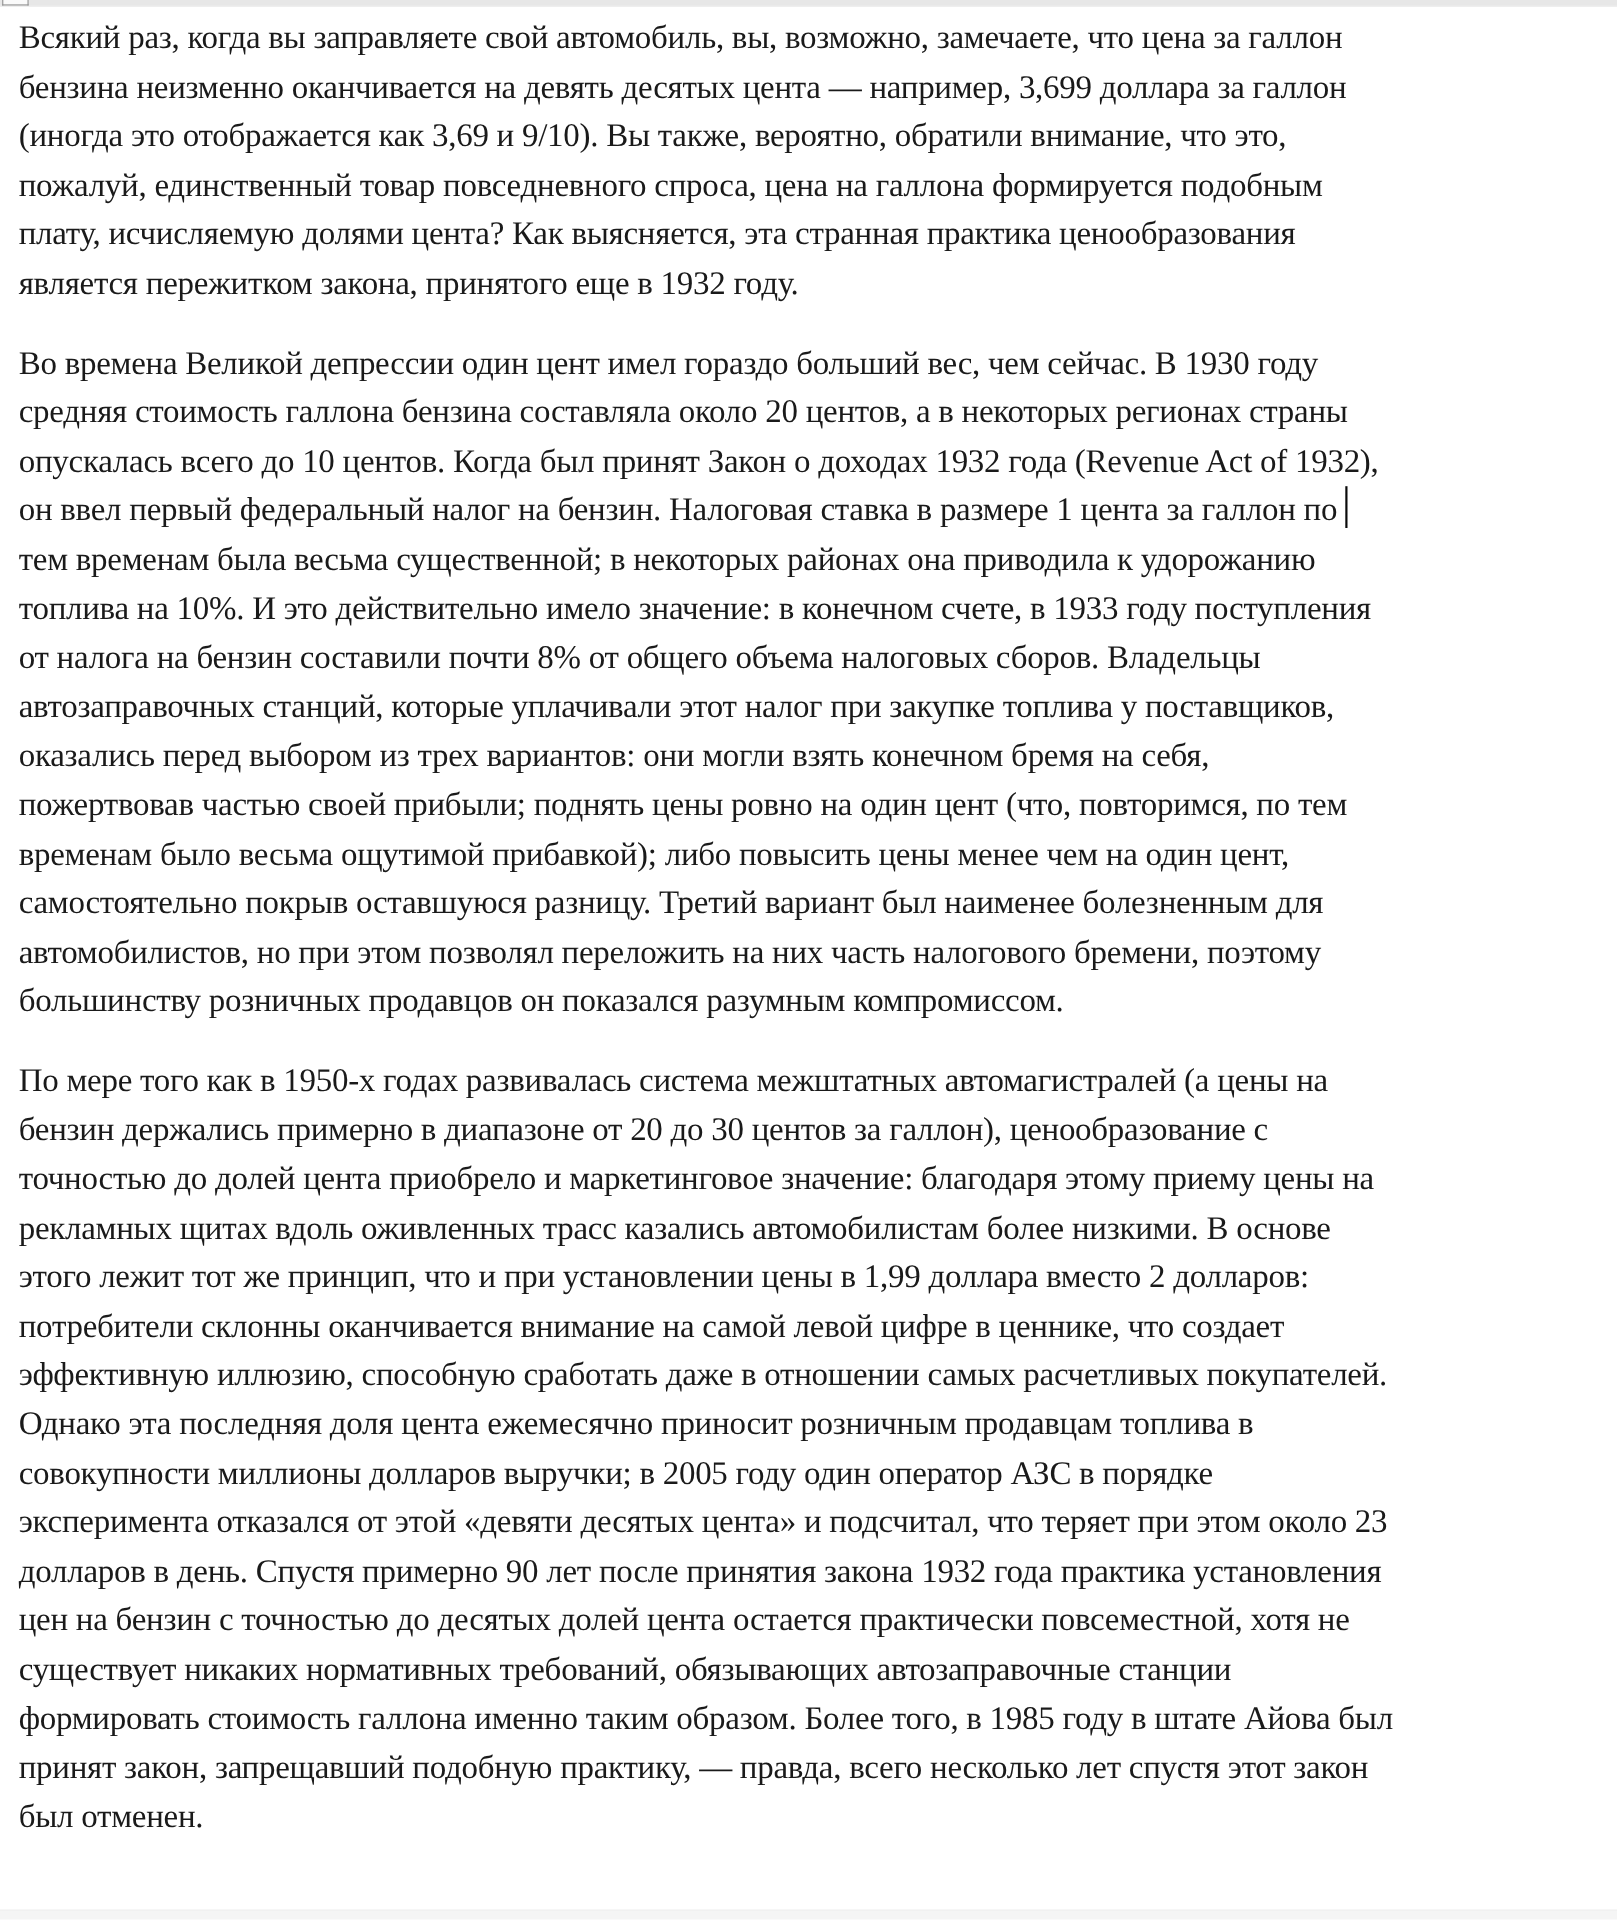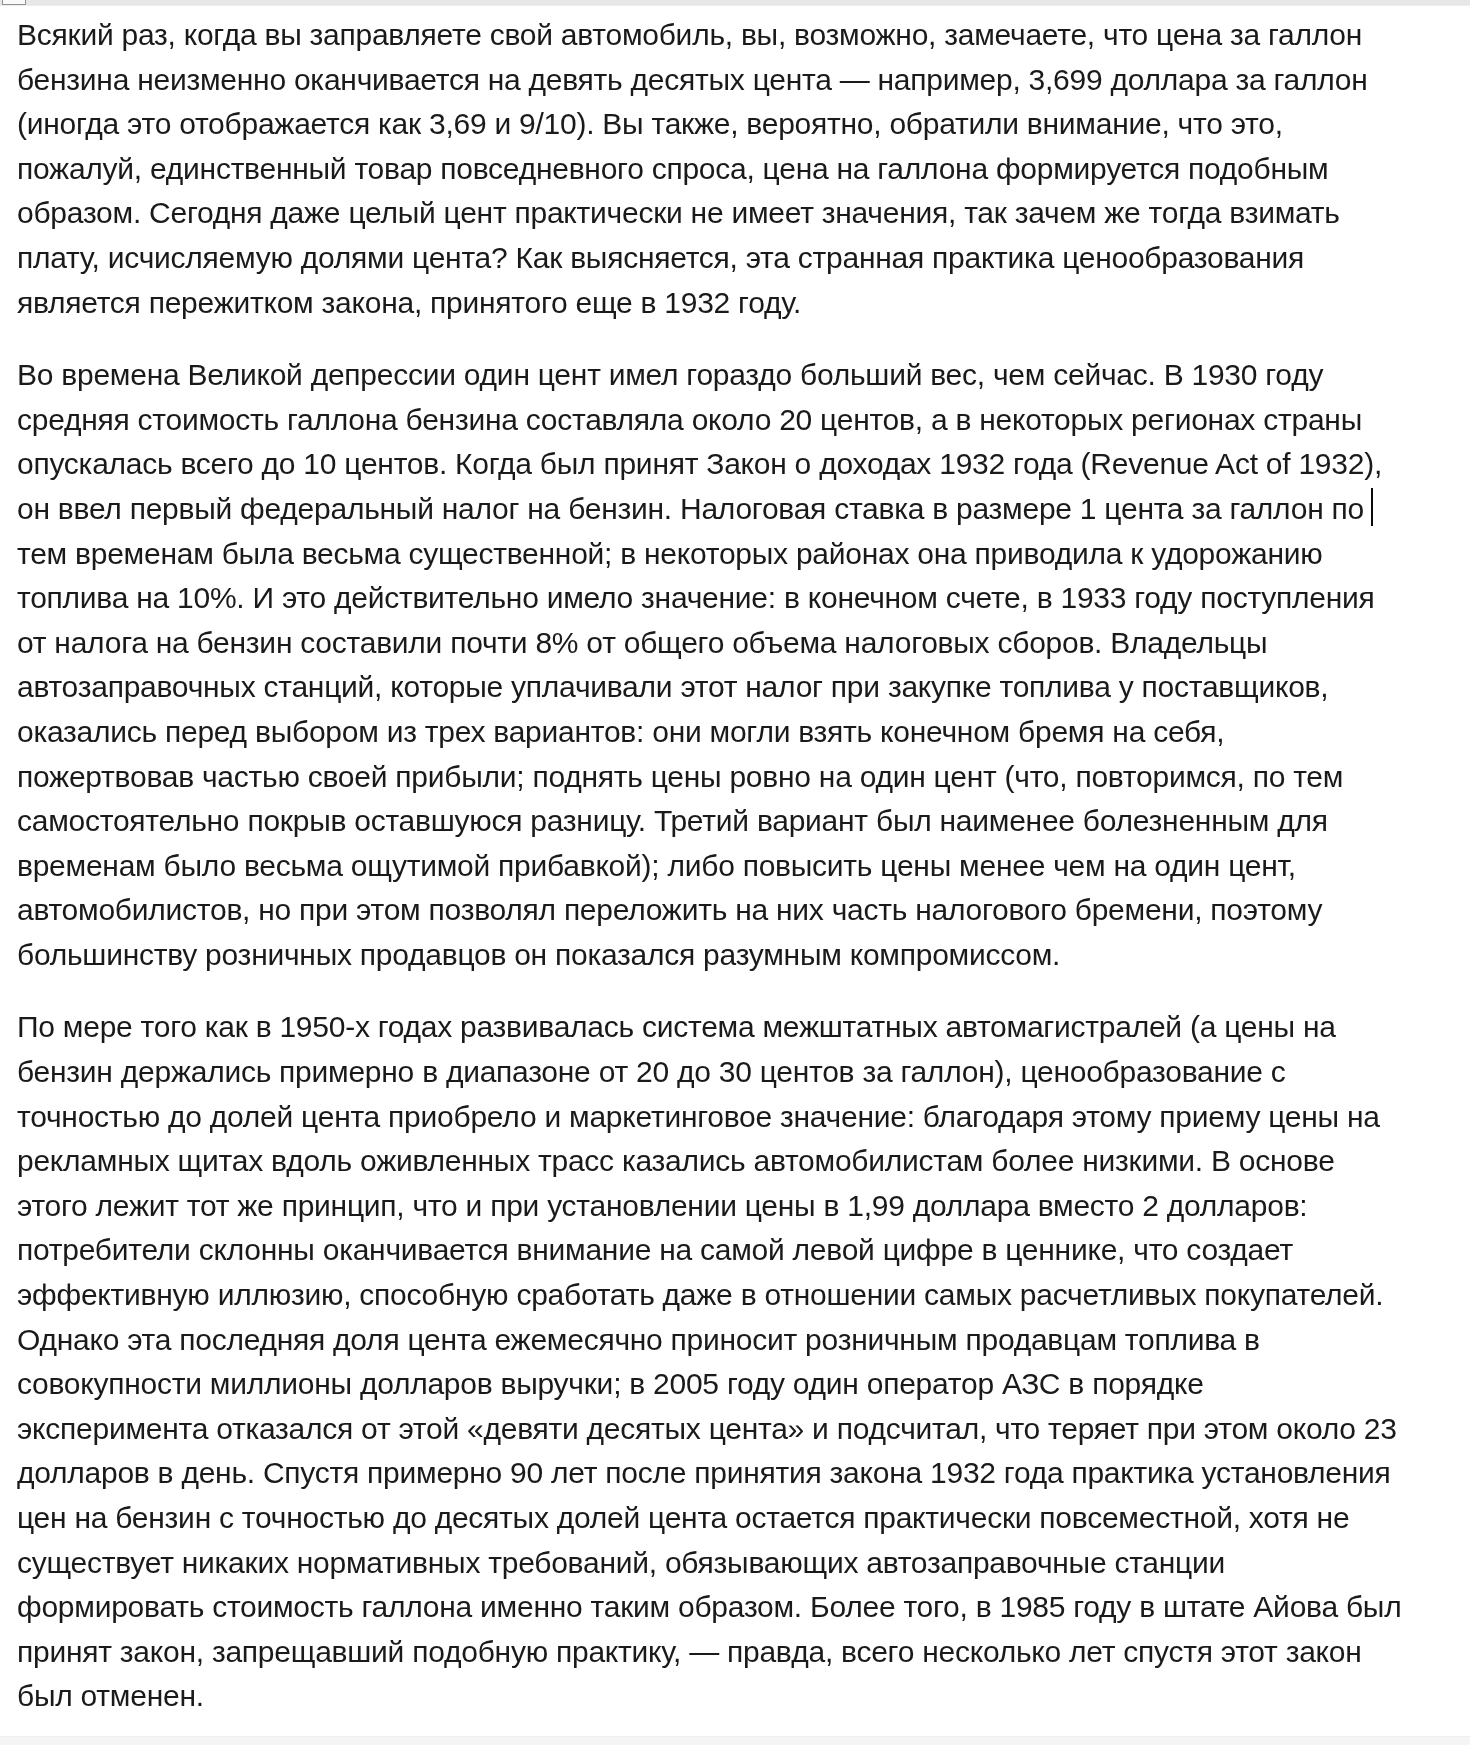--- a/index.html
+++ b/index.html
@@ -46,20 +46,21 @@
     line-height: 44.6px;
     letter-spacing: -0.25px;
     color: #1a1a1a;
     padding-top: 7px;
   }
   .paragraph {
     margin: 0 0 28px 0;
   }
   .line {
     white-space: nowrap;
+    font-family: Liberation Serif, serif;
   }
   .caret {
     display: inline-block;
     width: 2.5px;
     height: 38px;
     background: #0a0a0a;
     margin-left: 7px;
     vertical-align: -7px;
   }
 </style>
@@ -69,37 +70,36 @@
 <div class="top-edge">
   <div class="tab-remnant"></div>
 </div>
 
 <div class="article" id="article">
     <div class="paragraph">
       <div class="line"><span>Всякий раз, когда вы заправляете свой автомобиль, вы, возможно, замечаете, что цена за галлон</span></div>
       <div class="line"><span>бензина неизменно оканчивается на девять десятых цента — например, 3,699 доллара за галлон</span></div>
       <div class="line"><span>(иногда это отображается как 3,69 и 9/10). Вы также, вероятно, обратили внимание, что это,</span></div>
       <div class="line"><span>пожалуй, единственный товар повседневного спроса, цена на галлона формируется подобным</span></div>
-      <div class="line"><span>образом. Сегодня даже целый цент практически не имеет значения, так зачем же тогда взимать</span></div>
       <div class="line"><span>плату, исчисляемую долями цента? Как выясняется, эта странная практика ценообразования</span></div>
       <div class="line"><span>является пережитком закона, принятого еще в 1932 году.</span></div>
     </div>
     <div class="paragraph">
       <div class="line"><span>Во времена Великой депрессии один цент имел гораздо больший вес, чем сейчас. В 1930 году</span></div>
       <div class="line"><span>средняя стоимость галлона бензина составляла около 20 центов, а в некоторых регионах страны</span></div>
       <div class="line"><span>опускалась всего до 10 центов. Когда был принят Закон о доходах 1932 года (Revenue Act of 1932),</span></div>
       <div class="line"><span>он ввел первый федеральный налог на бензин. Налоговая ставка в размере 1 цента за галлон по</span><span class="caret"></span></div>
       <div class="line"><span>тем временам была весьма существенной; в некоторых районах она приводила к удорожанию</span></div>
       <div class="line"><span>топлива на 10%. И это действительно имело значение: в конечном счете, в 1933 году поступления</span></div>
       <div class="line"><span>от налога на бензин составили почти 8% от общего объема налоговых сборов. Владельцы</span></div>
       <div class="line"><span>автозаправочных станций, которые уплачивали этот налог при закупке топлива у поставщиков,</span></div>
       <div class="line"><span>оказались перед выбором из трех вариантов: они могли взять конечном бремя на себя,</span></div>
       <div class="line"><span>пожертвовав частью своей прибыли; поднять цены ровно на один цент (что, повторимся, по тем</span></div>
+      <div class="line"><span>временам было весьма ощутимой прибавкой); либо повысить цены менее чем на один цент,</span></div>
       <div class="line"><span>самостоятельно покрыв оставшуюся разницу. Третий вариант был наименее болезненным для</span></div>
-      <div class="line"><span>временам было весьма ощутимой прибавкой); либо повысить цены менее чем на один цент,</span></div>
       <div class="line"><span>автомобилистов, но при этом позволял переложить на них часть налогового бремени, поэтому</span></div>
       <div class="line"><span>большинству розничных продавцов он показался разумным компромиссом.</span></div>
     </div>
     <div class="paragraph">
       <div class="line"><span>По мере того как в 1950-х годах развивалась система межштатных автомагистралей (а цены на</span></div>
       <div class="line"><span>бензин держались примерно в диапазоне от 20 до 30 центов за галлон), ценообразование с</span></div>
       <div class="line"><span>точностью до долей цента приобрело и маркетинговое значение: благодаря этому приему цены на</span></div>
       <div class="line"><span>рекламных щитах вдоль оживленных трасс казались автомобилистам более низкими. В основе</span></div>
       <div class="line"><span>этого лежит тот же принцип, что и при установлении цены в 1,99 доллара вместо 2 долларов:</span></div>
       <div class="line"><span>потребители склонны оканчивается внимание на самой левой цифре в ценнике, что создает</span></div>

